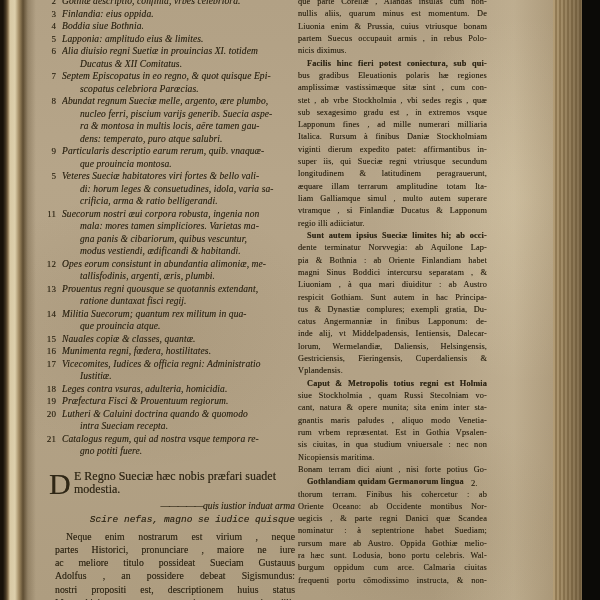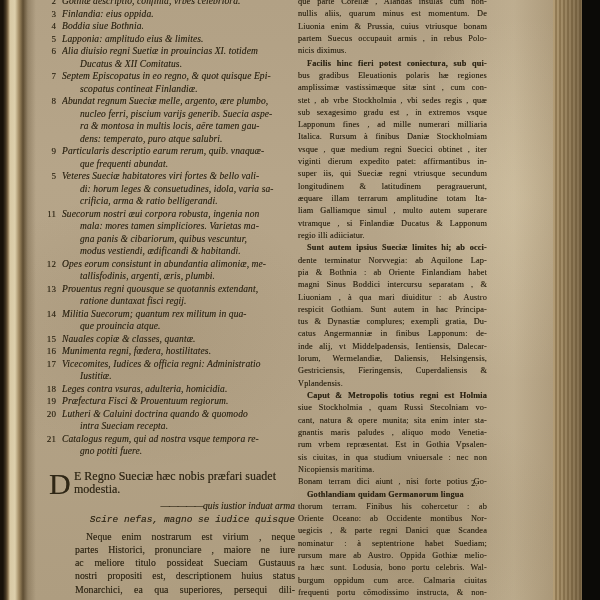--- a/index.html
+++ b/index.html
@@ -45,21 +45,21 @@
   .heading .dropcap{position:absolute;left:0;top:1px;
            font-size:30px;line-height:26px;font-weight:400;}
   .heading .h-line{height:13.5px;overflow:hidden;}
 
   .quote{margin-top:3px;font:italic 9.5px/13px "Liberation Serif", serif;text-align:right;}
   .quote .q1{padding-left:56px;height:13px;overflow:hidden;}
   .quote .q2{padding-left:30px;height:13px;overflow:hidden;font-family:Liberation Mono, monospace;}
   .quote .dash{letter-spacing:-1px;}
 
   .para{margin:4px 0 0 14px;width:240px;font:9.8px/13.3px "Liberation Serif", serif;}
-  .para .text-line{height:13.3px;overflow:hidden;text-align:justify;text-align-last:justify;margin-left:20px;}
+  .para .text-line{height:13.3px;overflow:hidden;text-align:justify;text-align-last:justify;}
   .para .text-line.ind{text-indent:11px;}
 
   .col-right .text-line{height:12.32px;overflow:hidden;
         font:8.3px/12.32px "Liberation Serif", serif;letter-spacing:0.15px;
         text-align:justify;text-align-last:justify;}
   .col-right .text-line.noj{text-align-last:left;}
   .col-right .text-line.ind{text-indent:9px;font-weight:bold;}
 
   .margin-note{position:absolute;left:466px;top:477px;width:16px;
         font:8.5px/12px "Liberation Serif", serif;color:#2d2514;}
@@ -103,37 +103,37 @@
     <span class="toc-num">6</span>
     <div>
               <div class="toc-line">Alia diuisio regni Suetiæ in prouincias XI. totidem</div>
               <div class="toc-line cont">Ducatus &amp; XII Comitatus.</div>
             </div>
   </div>
           <div class="toc-item">
     <span class="toc-num">7</span>
     <div>
               <div class="toc-line">Septem Episcopatus in eo regno, &amp; quot quisque Epi-</div>
-              <div class="toc-line cont">scopatus contineat Finlandiæ.</div>
+              <div class="toc-line cont">scopatus celebriora Parœcias.</div>
             </div>
   </div>
           <div class="toc-item">
     <span class="toc-num">8</span>
     <div>
               <div class="toc-line">Abundat regnum Sueciæ melle, argento, ære plumbo,</div>
               <div class="toc-line cont">nucleo ferri, piscium varijs generib. Suecia aspe-</div>
               <div class="toc-line cont">ra &amp; montosa in multis locis, aëre tamen gau-</div>
               <div class="toc-line cont">dens: temperato, puro atque salubri.</div>
             </div>
   </div>
           <div class="toc-item">
     <span class="toc-num">9</span>
     <div>
               <div class="toc-line">Particularis descriptio earum rerum, quib. vnaquæ-</div>
-              <div class="toc-line cont">que frequenti abundat.</div>
+              <div class="toc-line cont">que prouincia montosa.</div>
             </div>
   </div>
           <div class="toc-item">
     <span class="toc-num">5</span>
     <div>
               <div class="toc-line">Veteres Sueciæ habitatores viri fortes &amp; bello vali-</div>
               <div class="toc-line cont">di: horum leges &amp; consuetudines, idola, varia sa-</div>
               <div class="toc-line cont">crificia, arma &amp; ratio belligerandi.</div>
             </div>
   </div>
@@ -222,39 +222,39 @@
 
       <div class="quote">
         <div class="q1"><span class="dash">―――――</span><span>quis iustior induat arma</span></div>
         <div class="q2">Scire nefas, magno se iudice quisque tuetur.</div>
       </div>
 
       <div class="para" id="introPara">
           <div class="text-line ind">Neque enim nostrarum est virium , neque</div>
           <div class="text-line">partes Historici, pronunciare , maiore ne iure</div>
           <div class="text-line">ac meliore titulo possideat Sueciam Gustauus</div>
+          <div class="text-line">Adolfus , an possidere debeat Sigismundus:</div>
           <div class="text-line">nostri propositi est, descriptionem huius status</div>
           <div class="text-line">Monarchici, ea qua superiores, persequi dili-</div>
         </div>
     </div>
 
     <div class="col-right" id="colRight">
         <div class="text-line">que parte Corellæ , Alandas insulas cum non-</div>
         <div class="text-line">nullis aliis, quarum minus est momentum.  De</div>
         <div class="text-line">Liuonia enim &amp; Prussia, cuius vtriusque bonam</div>
         <div class="text-line">partem Suecus occupauit armis , in rebus Polo-</div>
         <div class="text-line noj">nicis diximus.</div>
         <div class="text-line ind">Facilis hinc fieri potest coniectura, sub qui-</div>
         <div class="text-line">bus gradibus Eleuationis polaris hæ regiones</div>
         <div class="text-line">amplissimæ vastissimæque sitæ sint , cum con-</div>
         <div class="text-line">stet , ab vrbe Stockholmia , vbi sedes regis , quæ</div>
         <div class="text-line">sub sexagesimo gradu est , in extremos vsque</div>
         <div class="text-line">Lapponum fines , ad mille numerari milliaria</div>
         <div class="text-line">Italica. Rursum à finibus Daniæ Stockholmiam</div>
-        <div class="text-line">vsque , quæ medium regni Suecici obtinet , iter</div>
         <div class="text-line">viginti dierum expedito patet: affirmantibus in-</div>
         <div class="text-line">super iis, qui Sueciæ regni vtriusque secundum</div>
         <div class="text-line">longitudinem &amp; latitudinem peragrauerunt,</div>
         <div class="text-line">æquare illam terrarum amplitudine totam Ita-</div>
         <div class="text-line">liam Galliamque simul , multo autem superare</div>
         <div class="text-line">vtramque , si Finlandiæ Ducatus &amp; Lapponum</div>
         <div class="text-line noj">regio illi adiiciatur.</div>
         <div class="text-line ind">Sunt autem ipsius Sueciæ limites hi; ab occi-</div>
         <div class="text-line">dente terminatur Norvvegia: ab Aquilone Lap-</div>
         <div class="text-line">pia &amp; Bothnia : ab Oriente Finlandiam habet</div>

